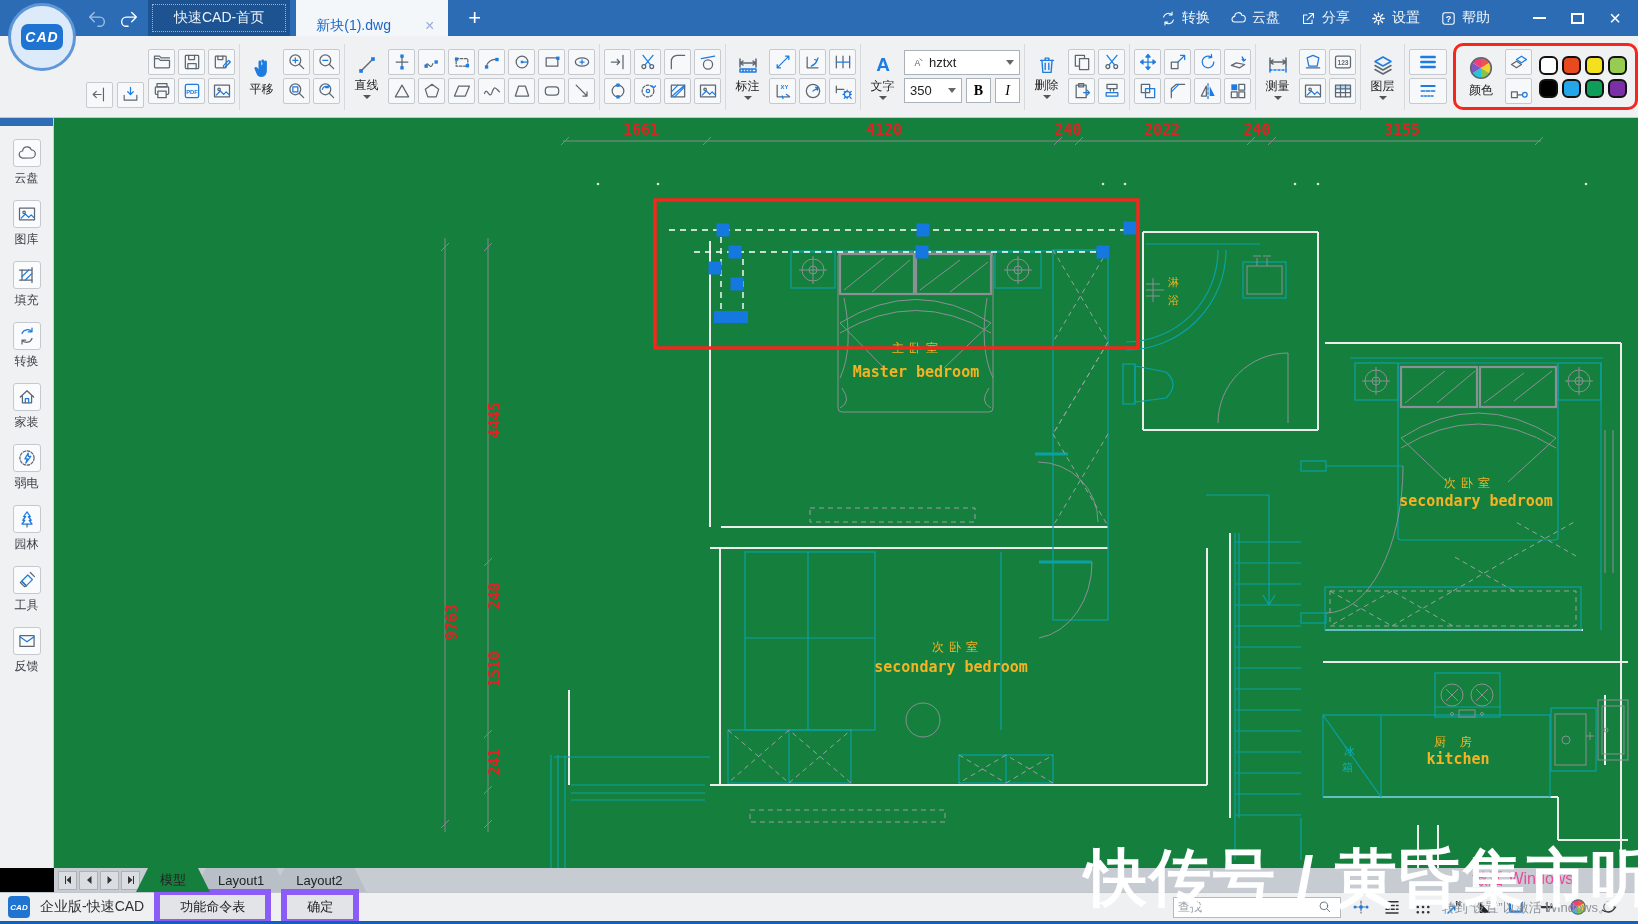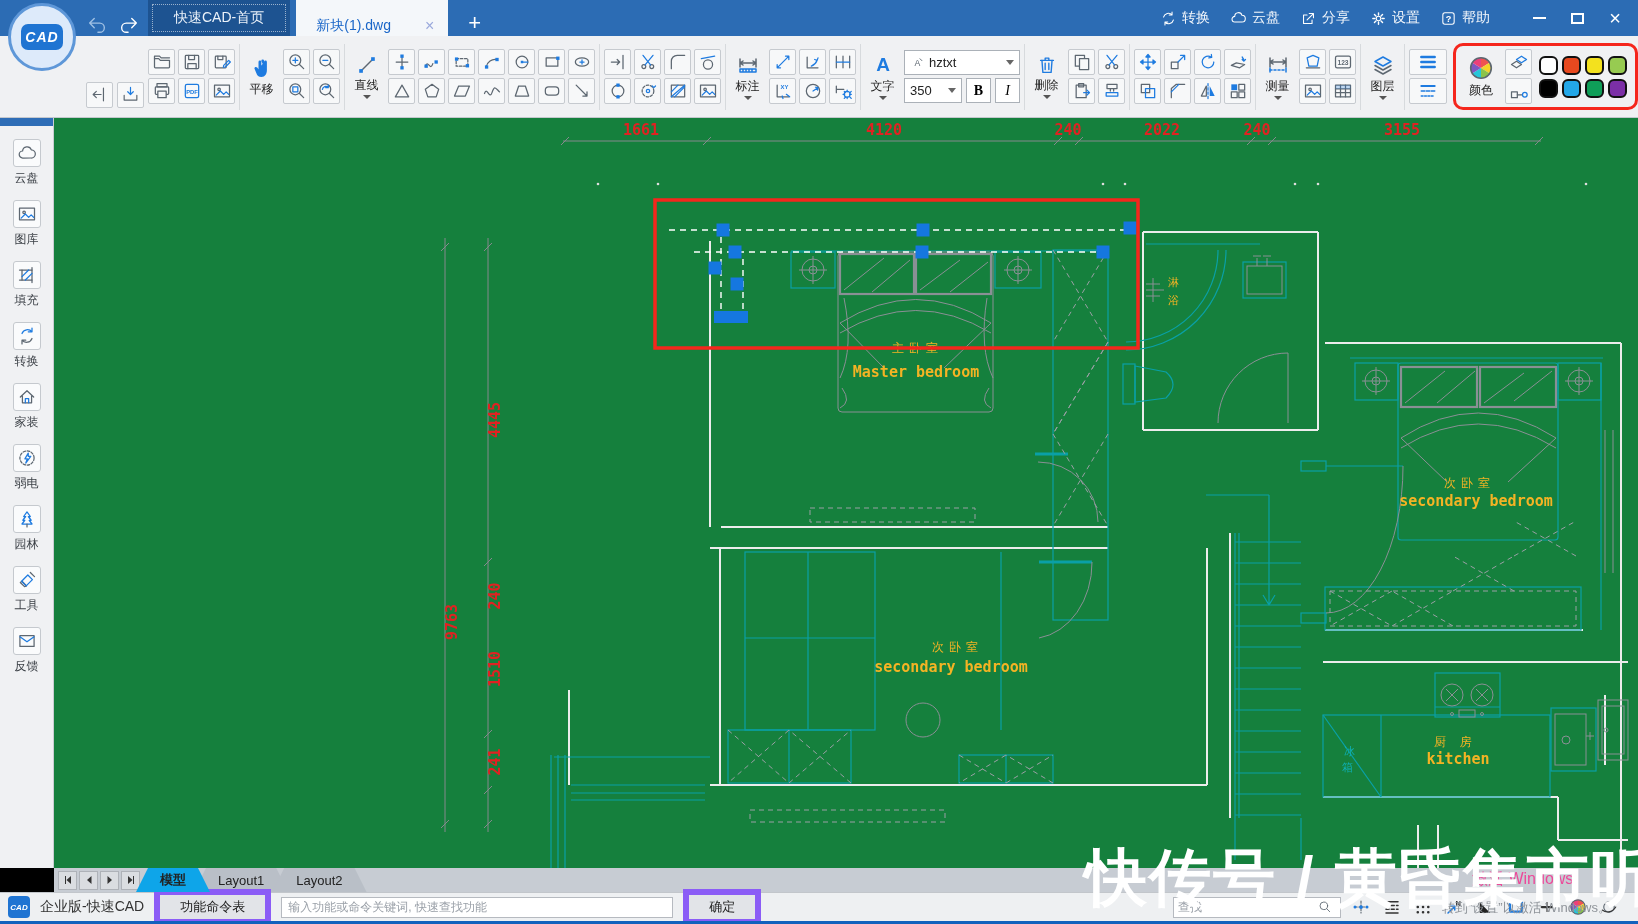--- a/index.html
+++ b/index.html
@@ -2,21 +2,21 @@
 <html><head>
 <meta charset="utf-8">
 <style>
 *{box-sizing:border-box;margin:0;padding:0}
 html,body{width:1638px;height:924px;overflow:hidden}
 body{font-family:"Liberation Sans","DejaVu Sans",sans-serif;background:#000;position:relative}
 .app{position:absolute;inset:0;width:1638px;height:924px;overflow:hidden;background:#000}
 
 
 .titlebar{position:absolute;left:0;top:0;width:100%;height:36px;background:#2c6cb4;display:flex;align-items:stretch;color:#fff}
-.tb-left{display:flex;align-items:flex-end;padding-left:84px;gap:6px}
+.tb-left{display:flex;align-items:center;padding-left:84px;gap:6px}
 .nav-arrow{width:26px;height:24px;display:flex;align-items:center;justify-content:center;border-radius:3px}
 .home-tab{background:#1d5391;height:36px;display:flex;align-items:center;padding:0 26px;font-size:14px;color:#eaf1f9;outline:1px dotted rgba(255,255,255,.55);outline-offset:-5px}
 .doc-tab{background:#f4f7fa;height:36px;display:flex;align-items:center;gap:34px;padding:16px 14px 0 20px;font-size:14px;color:#1a66c8}
 .doc-close{color:#9aa9dc;font-size:16px;line-height:1}
 .new-tab{font-size:22px;color:#fff;padding:0 14px;display:flex;align-items:center}
 .tb-right{margin-left:auto;display:flex;align-items:center;gap:20px;padding-right:8px}
 .tact{display:flex;align-items:center;gap:5px;font-size:14px;color:#f2f6fb}
 .winbtns{display:flex;align-items:center;gap:8px;margin-left:14px}
 .winbtn{width:30px;height:26px;display:flex;align-items:center;justify-content:center}
 .wmin{width:13px;height:2px;background:#fff}
@@ -54,21 +54,21 @@
 .sb-label{font-size:12px;color:#3a3f45;margin-top:3px}
 
 
 .canvas{position:absolute;left:54px;top:118px;width:1584px;height:750px;background:#15803d}
 
 
 .tabstrip{position:absolute;left:54px;top:868px;width:1584px;height:24px;background:#c7ccd3;display:flex;align-items:stretch}
 .mtnav{display:flex;align-items:center;gap:2px;padding:0 4px}
 .mtnavb{width:19px;height:19px;background:#dadde1;border:1px solid #aeb2b8;display:flex;align-items:center;justify-content:center}
 .mtab{padding:2px 24px;font-size:13px;display:flex;align-items:center;clip-path:polygon(12px 0,calc(100% - 12px) 0,100% 100%,0 100%);margin:0 -8px;color:#222}
-.mtab.active{background:#0ea5e9;font-weight:bold;z-index:2}
+.mtab.active{background:#15803d;font-weight:normal;z-index:2}
 .mtab.idle{background:#b9bfc7}
 
 
 .commandbar{position:absolute;left:0;top:892px;width:1638px;height:29px;background:#eef0f2;border-top:1px solid #c2c6cb;display:flex;align-items:center;padding:0 8px;gap:10px}
 .cb-logo{width:22px;height:22px;background:#1f74d2;border-radius:4px;color:#fff;font-size:8px;font-weight:bold;font-style:italic;display:flex;align-items:center;justify-content:center}
 .cb-brand{font-size:14px;color:#333}
 .cb-btn{background:#e2e4e8;border:6px solid #8b5cf6;font-size:13px;color:#222;padding:3px 20px}
 .cb-input{width:392px;height:21px;border:1px solid #b6bac0;background:#fff;font-size:12px;padding:0 6px;color:#333}
 .cb-input::placeholder{color:#9aa0a8}
 .cb-right{margin-left:auto;display:flex;align-items:center;gap:9px;padding-right:10px}
@@ -1241,21 +1241,20 @@
       </div>
     <div class="mtab idle">
         <span>Layout2</span>
       </div>
   </div>
 
   <div class="commandbar">
     <div class="cb-logo">CAD</div>
     <span class="cb-brand">企业版-快速CAD</span>
     <button class="cb-btn">功能命令表</button>
-    <input class="cb-input" placeholder="输入功能或命令关键词, 快速查找功能" style="">
     <button class="cb-btn">确定</button>
     <div class="cb-right">
       <div class="find-wrap">
         <input class="find-input" placeholder="查找" style="">
         <svg class="ic" width="14" height="14" viewBox="0 0 24 24">
             <use href="#i-mag"></use>
           </svg>
       </div>
       <span class="sticon">
           <svg class="ic" width="18" height="18" viewBox="0 0 24 24">

